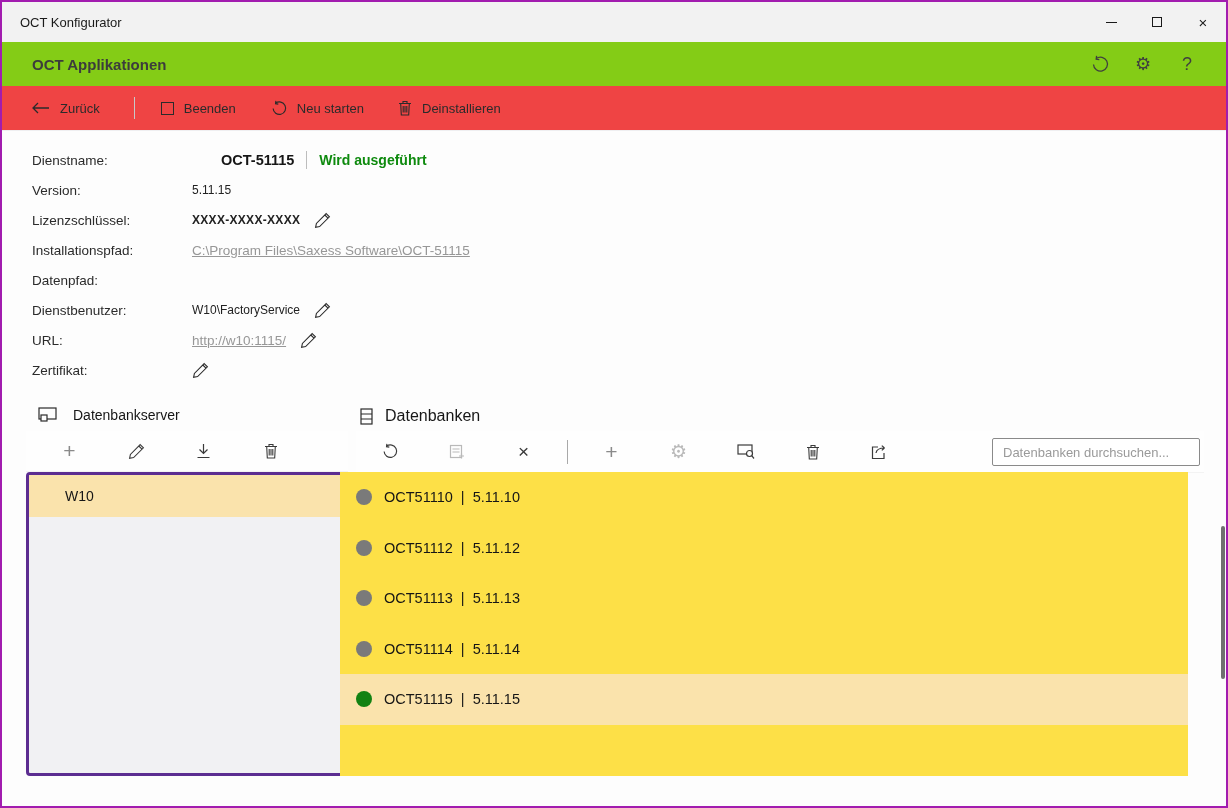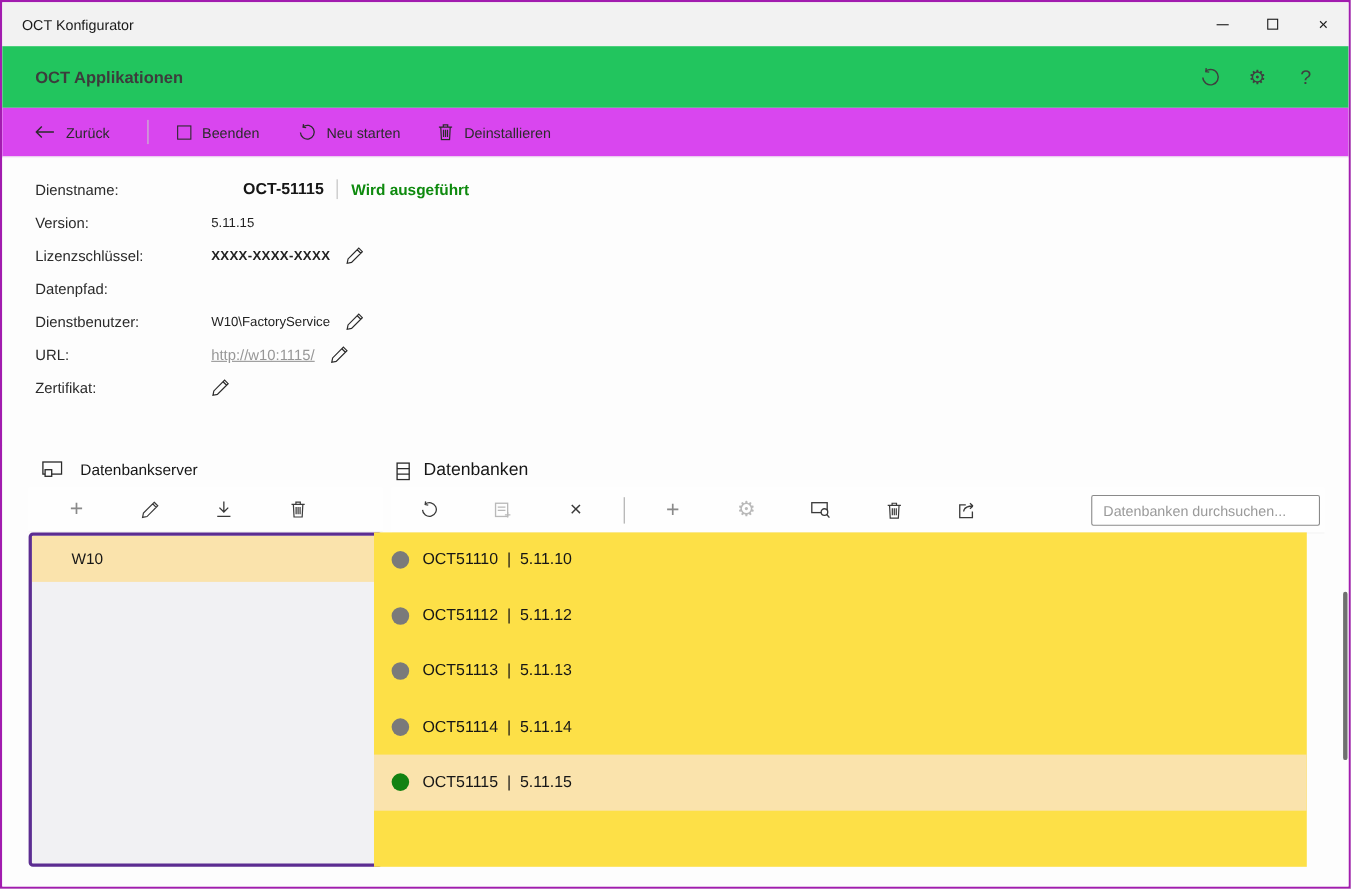--- a/index.html
+++ b/index.html
@@ -8,27 +8,27 @@
 
   
   .titlebar{height:40px;background:#f2f2f2;display:flex;align-items:center;flex:0 0 auto;}
   .titlebar .title{padding-left:18px;font-size:13px;color:#1a1a1a;}
   .win-controls{margin-left:auto;display:flex;height:100%;}
   .win-btn{width:46px;height:100%;display:flex;align-items:center;justify-content:center;color:#1a1a1a;font-size:15px;cursor:default;}
   .min-bar{display:block;width:11px;height:1px;background:#1a1a1a;}
   .max-box{display:block;width:10px;height:10px;border:1px solid #1a1a1a;box-sizing:border-box;}
 
   
-  .app-header{height:56px;background:#22c55e;display:flex;align-items:center;flex:0 0 auto;}
+  .app-header{height:44px;background:#84cc16;display:flex;align-items:center;flex:0 0 auto;}
   .app-header .app-title{padding-left:30px;font-size:15px;font-weight:700;color:#3c3c3c;}
   .hdr-icons{margin-left:auto;display:flex;align-items:center;gap:22px;padding-right:28px;color:#3f3f3f;}
   .hdr-icon{width:22px;height:22px;display:flex;align-items:center;justify-content:center;font-size:18px;}
 
   
-  .cmdbar{height:44px;background:#d946ef;border-bottom:1px solid #efeff1;display:flex;align-items:center;padding-left:30px;flex:0 0 auto;font-size:13px;color:#2b2b2b;}
+  .cmdbar{height:44px;background:#ef4444;border-bottom:1px solid #efeff1;display:flex;align-items:center;padding-left:30px;flex:0 0 auto;font-size:13px;color:#2b2b2b;}
   .cmd-item{display:flex;align-items:center;gap:10px;margin-right:34px;cursor:default;}
   .cmd-divider{width:1px;height:22px;background:#c8c8c8;margin:0 26px 0 0;}
   .stop-square{display:block;width:13px;height:13px;border:1.4px solid #2b2b2b;box-sizing:border-box;}
   .icon-svg{display:block;}
 
   
   .form{padding:14px 0 0 30px;flex:0 0 auto;height:248px;background:#fdfdfd;}
   .frow{height:30px;display:flex;align-items:center;font-size:13.5px;color:#2b2b2b;}
   .flabel{flex:0 0 160px;}
   .fvalue-strong{font-weight:700;font-size:14.5px;color:#161616;margin-left:29px;}
@@ -146,20 +146,24 @@
     <div class="frow">
       <span class="flabel">Lizenzschlüssel:</span>
       <span class="fvalue fsemibold">XXXX-XXXX-XXXX</span>
       <span class="edit-btn">
         <svg class="icon-svg" width="17" height="17" viewBox="0 0 17 17">
             <path d="M12.2 1.6 L15.4 4.8 L5.6 14.6 L1.6 15.4 L2.4 11.4 Z M10.8 3 L14 6.2" fill="none" stroke="#2b2b2b" stroke-width="1.1"></path>
           </svg>
       </span>
     </div>
     <div class="frow">
+      <span class="flabel">Installationspfad:</span>
+      <span class="flink">C:\Program Files\Saxess Software\OCT-51115</span>
+    </div>
+    <div class="frow">
       <span class="flabel">Datenpfad:</span>
     </div>
     <div class="frow">
       <span class="flabel">Dienstbenutzer:</span>
       <span class="fvalue">W10\FactoryService</span>
       <span class="edit-btn">
         <svg class="icon-svg" width="17" height="17" viewBox="0 0 17 17">
             <path d="M12.2 1.6 L15.4 4.8 L5.6 14.6 L1.6 15.4 L2.4 11.4 Z M10.8 3 L14 6.2" fill="none" stroke="#2b2b2b" stroke-width="1.1"></path>
           </svg>
       </span>

